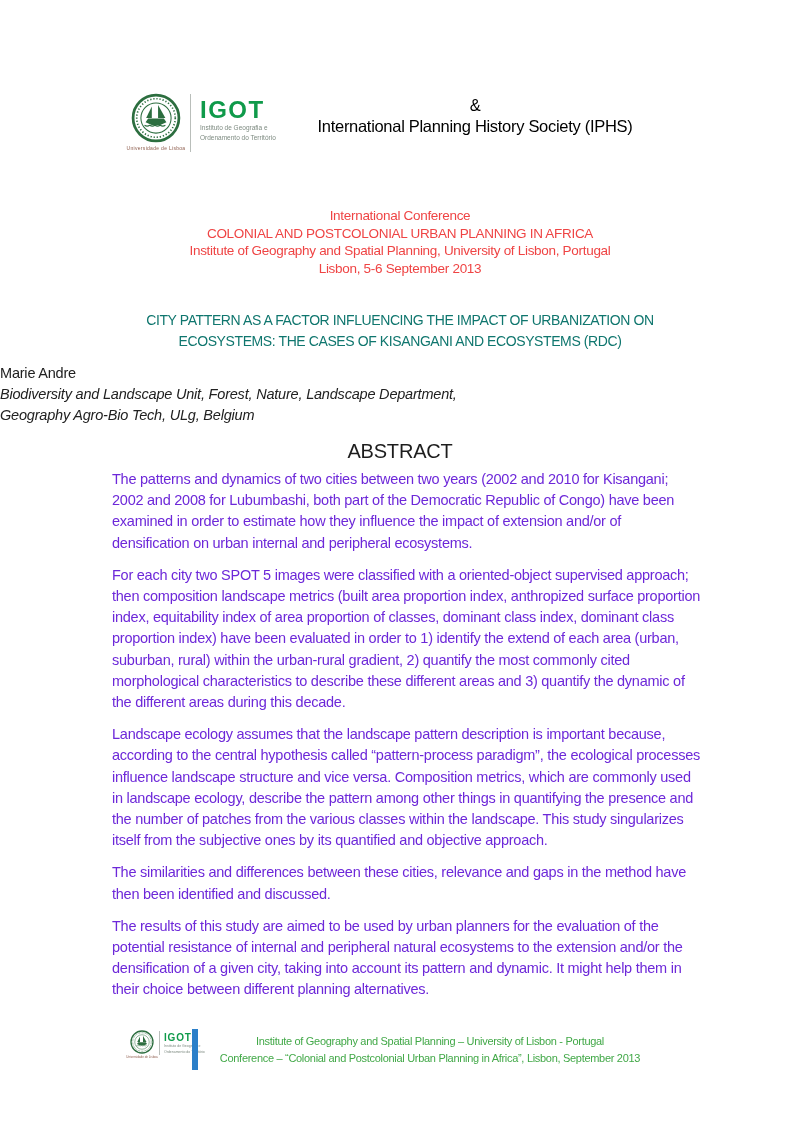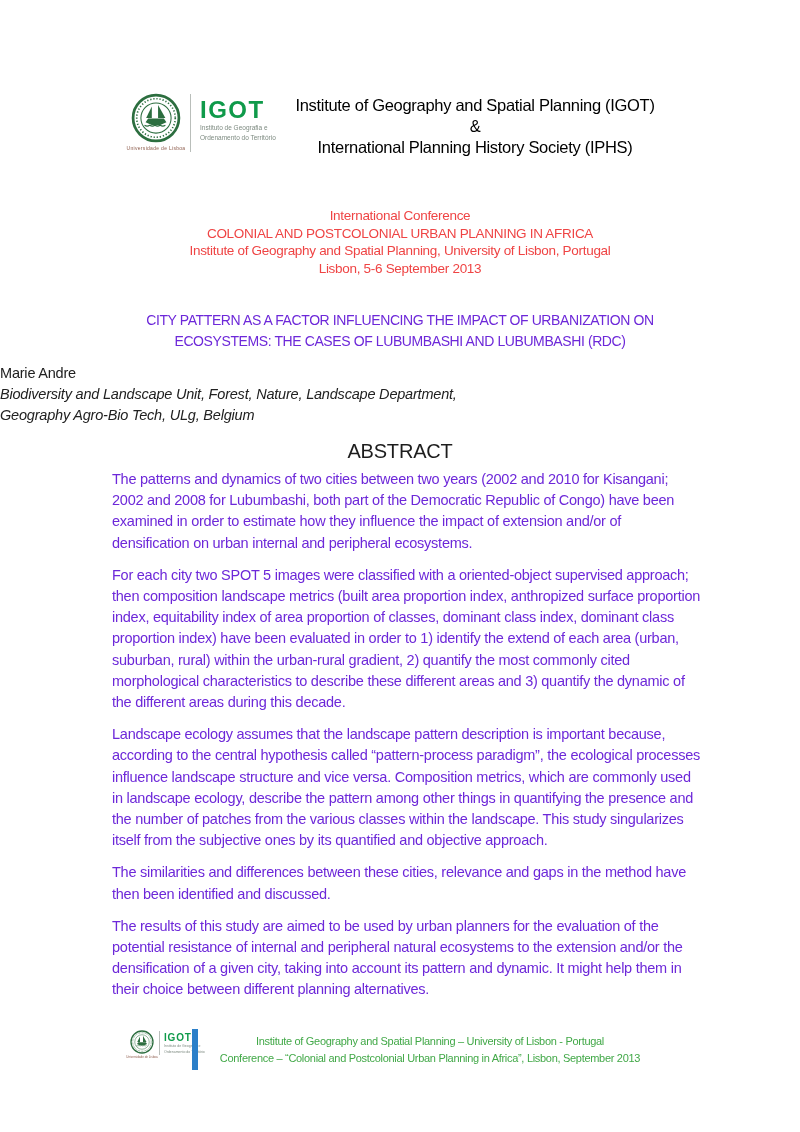--- a/index.html
+++ b/index.html
@@ -27,21 +27,21 @@
 
   .org{position:absolute;left:250px;top:95px;width:450px;text-align:center;
        font-size:16.5px;line-height:21px;letter-spacing:-0.3px;color:#000;}
 
   
   .conference{position:absolute;left:0;top:207px;width:800px;text-align:center;
               font-size:13.5px;line-height:17.5px;letter-spacing:-0.3px;color:#ef4444;}
 
   
   .title-block{position:absolute;left:0;top:310px;width:800px;text-align:center;
-               font-size:14px;line-height:21px;letter-spacing:-0.4px;color:#6d28d9;}
+               font-size:14px;line-height:21px;letter-spacing:-0.4px;color:#0f766e;}
   .author-block{position:absolute;left:0;top:363px;width:800px;text-align:left;
                 font-size:14.5px;line-height:21px;letter-spacing:-0.2px;}
   .affiliation{font-style:italic;}
   .abstract-heading{position:absolute;left:0;top:440px;width:800px;text-align:center;
                     font-size:20px;letter-spacing:-0.2px;color:#1d1d1d;}
 
   
   .body-col{position:absolute;left:112px;top:469px;width:588px;
             font-size:14.5px;line-height:21.2px;letter-spacing:-0.25px;color:#6d28d9;text-align:left;}
   .body-col p{margin:0 0 11px 0;}
@@ -83,35 +83,34 @@
     </div>
     <div class="logo-divider"></div>
     <div class="logo-text">
       <div class="wordmark">IGOT</div>
       <div class="logo-sub">Instituto de Geografia e</div>
       <div class="logo-sub">Ordenamento do Território</div>
     </div>
   </div>
 
   <div class="org">
-    <div>Institute of Geography and Spatial Planning (IGOT)</div>
     <div>&amp;</div>
     <div>International Planning History Society (IPHS)</div>
   </div>
 
   <div class="conference">
     <div>International Conference</div>
     <div>COLONIAL AND POSTCOLONIAL URBAN PLANNING IN AFRICA</div>
     <div>Institute of Geography and Spatial Planning, University of Lisbon, Portugal</div>
     <div>Lisbon, 5-6 September 2013</div>
   </div>
 
   <div class="title-block">
     <div>CITY PATTERN AS A FACTOR INFLUENCING THE IMPACT OF URBANIZATION ON</div>
-    <div>ECOSYSTEMS: THE CASES OF LUBUMBASHI AND LUBUMBASHI (RDC)</div>
+    <div>ECOSYSTEMS: THE CASES OF KISANGANI AND ECOSYSTEMS (RDC)</div>
   </div>
 
   <div class="author-block">
     <div>Marie Andre</div>
     <div class="affiliation">Biodiversity and Landscape Unit, Forest, Nature, Landscape Department,</div>
     <div class="affiliation">Geography Agro-Bio Tech, ULg, Belgium</div>
   </div>
 
   <div class="abstract-heading">ABSTRACT</div>
 

